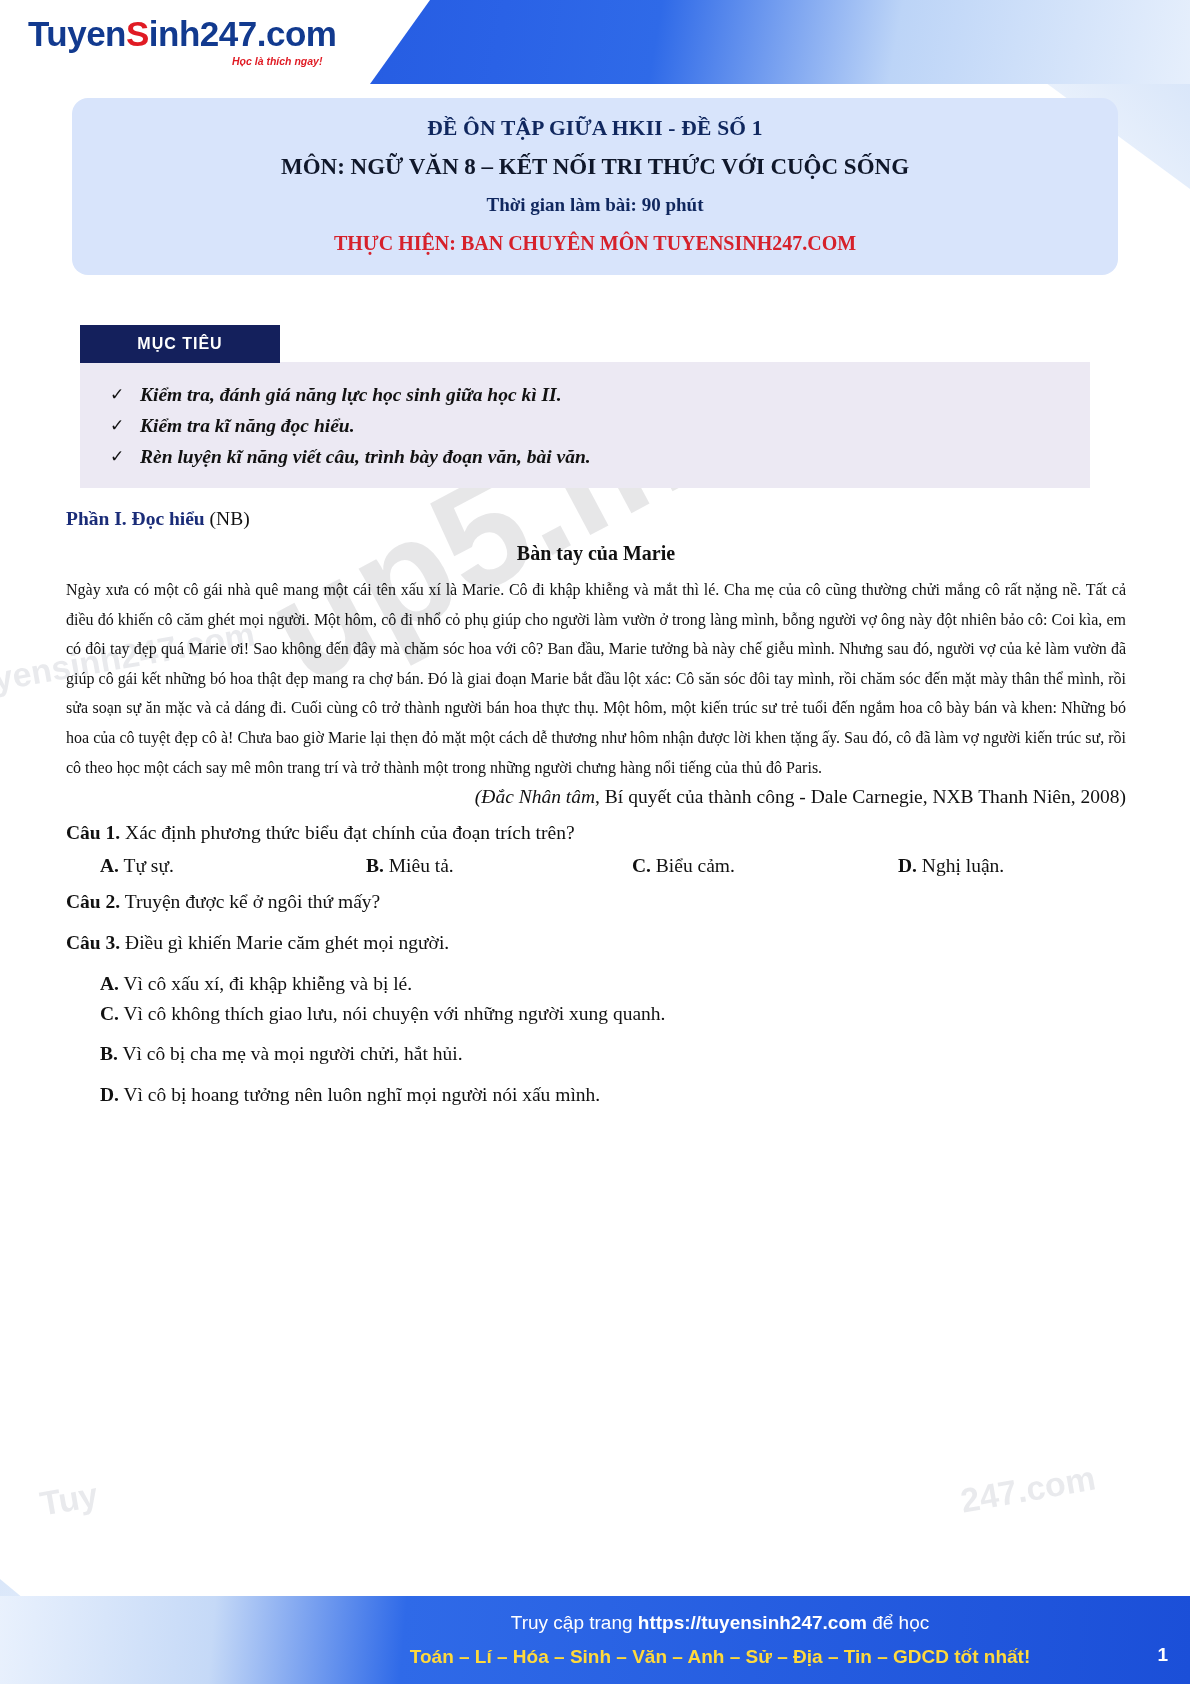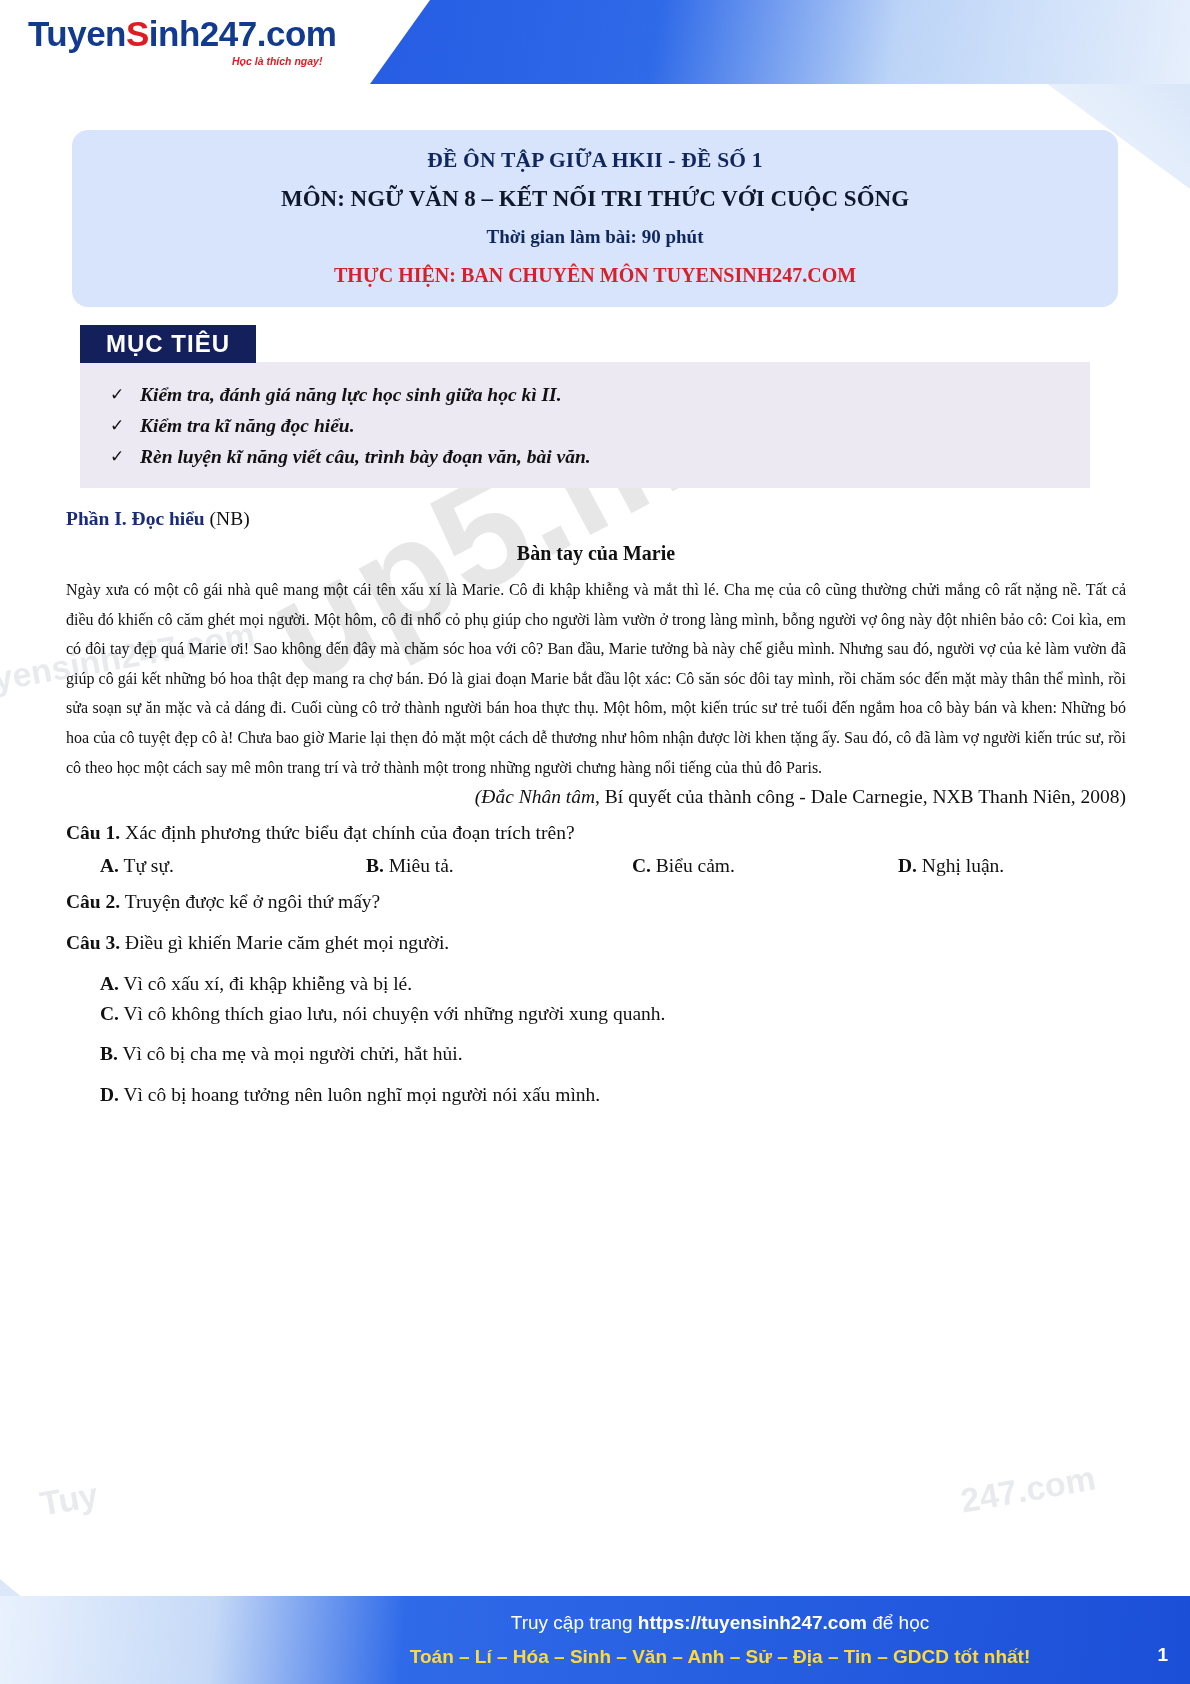--- a/index.html
+++ b/index.html
@@ -69,46 +69,45 @@
 
   
   .title-card {
     position: absolute;
     left: 72px; top: 98px;
     width: 1046px;
     padding: 18px 20px 20px;
     background: #d8e4fb;
     border-radius: 16px;
     text-align: center;
-    margin-top: 32px;
   }
   .title-card .l1 {
     font-size: 21.5px; font-weight: 700; color: #10275e;
     letter-spacing: 0.2px; margin-bottom: 13px;
   }
   .title-card .l2 {
     font-size: 23px; font-weight: 700; color: #0f172a; margin-bottom: 14px;
   }
   .title-card .l3 {
     font-size: 19px; font-weight: 700; color: #10275e; margin-bottom: 16px;
   }
   .title-card .l4 {
     font-size: 20px; font-weight: 700; color: #d6212b;
   }
 
   
   .goal-tab {
     position: absolute;
     left: 80px; top: 325px;
-    width: 176px; height: 38px;
+    width: 200px; height: 38px;
     background: #14205c;
     color: #ffffff;
     font-family: "Liberation Sans", sans-serif;
     font-weight: 700;
-    font-size: 24px;
+    font-size: 16px;
     letter-spacing: 1px;
     display: flex; align-items: center; justify-content: center;
     z-index: 3;
   }
   .goal-box {
     position: absolute;
     left: 80px; top: 362px;
     width: 1010px;
     padding: 22px 30px 20px 30px;
     background: #ece9f3;

